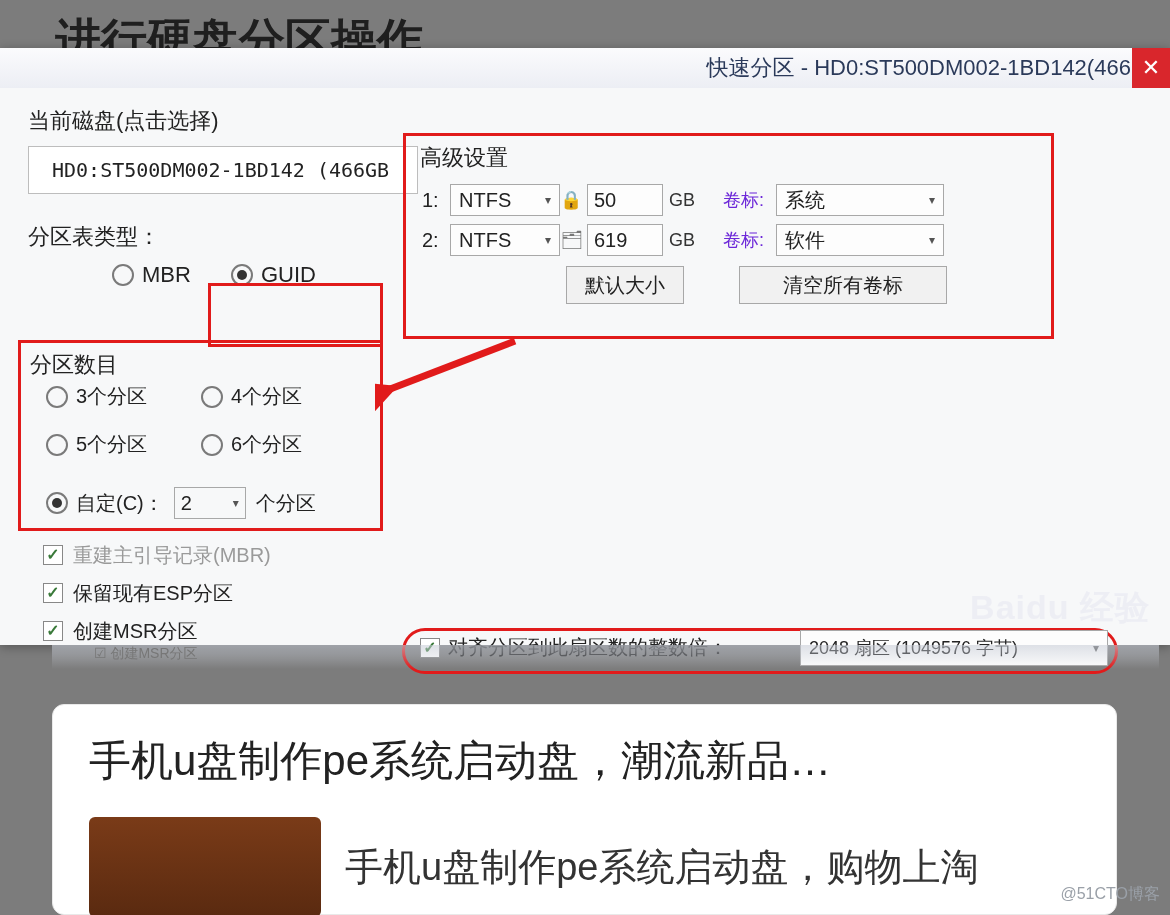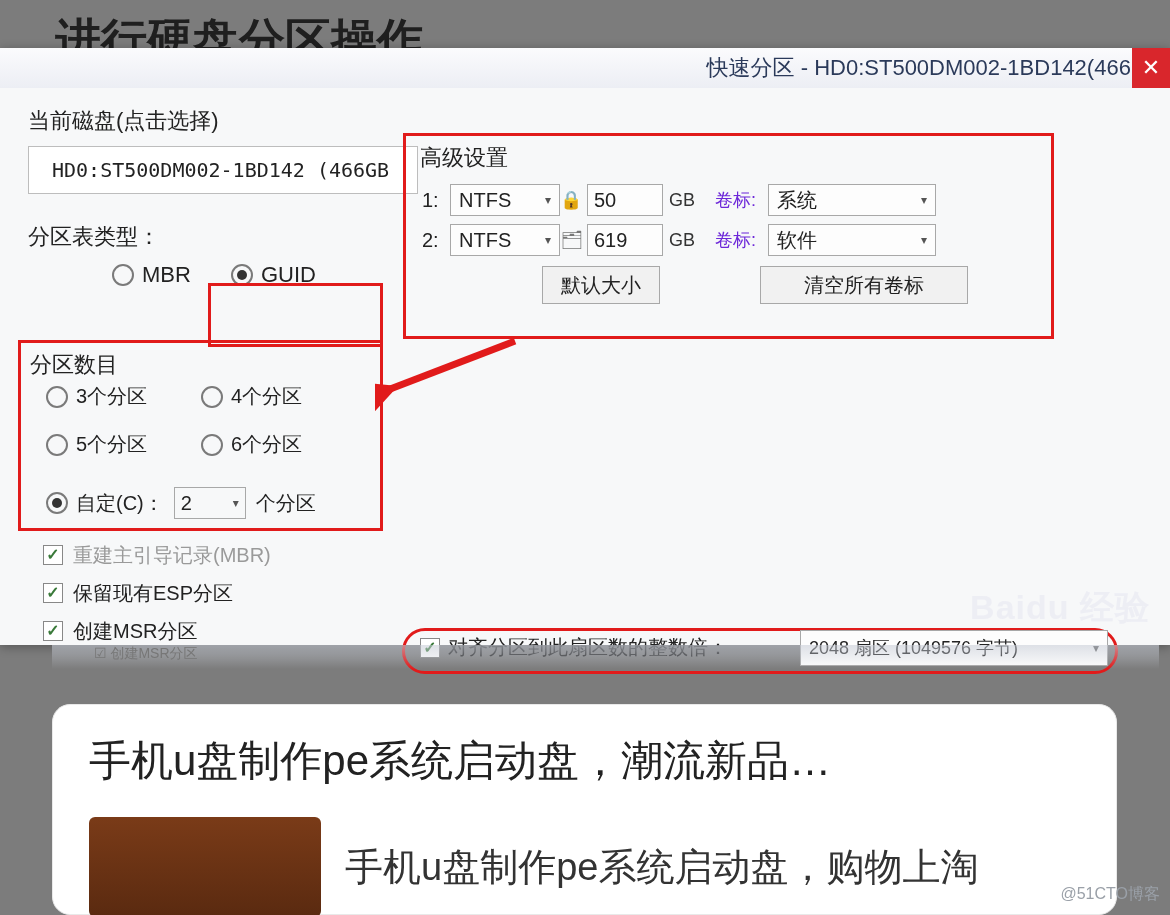--- a/index.html
+++ b/index.html
@@ -36,36 +36,36 @@
   .dim{color:#9a9a9a}
   
   .red-adv-box{position:absolute;top:45px;left:403px;width:645px;height:200px;border:3px solid #e11b1b}
   .adv-title{position:absolute;top:55px;left:420px;font-size:22px}
   .adv-row{display:flex;align-items:center;height:40px;font-size:20px}
   .adv-rows{position:absolute;top:92px;left:422px}
   .fsel{width:92px;height:30px;border:1px solid #a8a8a8;display:flex;align-items:center;justify-content:space-between;padding:0 8px;margin-right:0;background:#fdfdfd}
   .lock{width:24px;text-align:center;font-size:18px;color:#777;margin-right:3px}
   .szbox{width:62px;height:30px;border:1px solid #a8a8a8;display:flex;align-items:center;padding:0 6px;margin-right:6px;background:#fdfdfd}
   .lblbox{width:150px;height:30px;border:1px solid #a8a8a8;display:flex;align-items:center;justify-content:space-between;padding:0 8px;margin-left:8px;background:#fdfdfd}
-  .gb{margin-right:20px;font-size:18px;color:#333}
+  .gb{margin-right:28px;font-size:18px;color:#333}
   .jb{margin-right:4px;font-size:18px;color:#6d28d9}
   .btn{height:36px;border:1px solid #a8a8a8;background:#f1f1f1;display:flex;align-items:center;justify-content:center;padding:0 18px;font-size:20px;cursor:pointer}
-  .btn-row{position:absolute;top:178px;left:542px;display:flex;gap:100px}
+  .btn-row{position:absolute;top:178px;left:566px;display:flex;gap:55px}
   
   .align-oval{position:absolute;top:540px;left:402px;width:710px;height:40px;border:3px solid #e11b1b;border-radius:24px}
   .align-chk{position:absolute;top:546px;left:420px;display:flex;align-items:center;font-size:20px}
   .align-sel{position:absolute;top:542px;left:800px;width:290px;height:34px;border:1px solid #a8a8a8;display:flex;align-items:center;justify-content:space-between;padding:0 8px;background:#fdfdfd;font-size:18px}
   
   .arrow{position:absolute;top:243px;left:375px;width:150px;height:80px;pointer-events:none}
   
   .wm{position:absolute;top:497px;right:20px;font-size:34px;color:rgba(230,230,240,.55);font-weight:600;letter-spacing:1px}
   
   .faded-frag{position:absolute;top:645px;left:52px;width:1065px;height:24px;background:linear-gradient(180deg,rgba(200,205,215,.6),rgba(200,205,215,0));font-size:14px;color:#777;display:flex;align-items:flex-start;padding-left:42px}
   
-  .ad-card{position:absolute;top:704px;left:52px;width:1065px;height:211px;background:#fff;border:1px solid #e9e9e9;border-radius:18px;padding:28px 36px;box-sizing:border-box}
+  .ad-card{position:absolute;top:704px;left:52px;width:1065px;height:211px;background:#fff;border:1px solid #e9e9e9;border-radius:12px;padding:28px 36px;box-sizing:border-box}
   .ad-title{font-size:42px;font-weight:500;color:#222;margin-bottom:28px;white-space:nowrap;overflow:hidden;text-overflow:ellipsis}
   .ad-row{display:flex;align-items:center;gap:24px}
   .ad-img{width:232px;height:100px;background:linear-gradient(#7a3b18,#5a2a10);border-radius:6px;flex:none}
   .ad-text{font-size:38px;color:#333}
   .footer-cred{position:absolute;bottom:10px;right:10px;font-size:16px;color:#9aa0a8}
 </style>
 </head>
 <body>
 
 <div class="bg-article">

